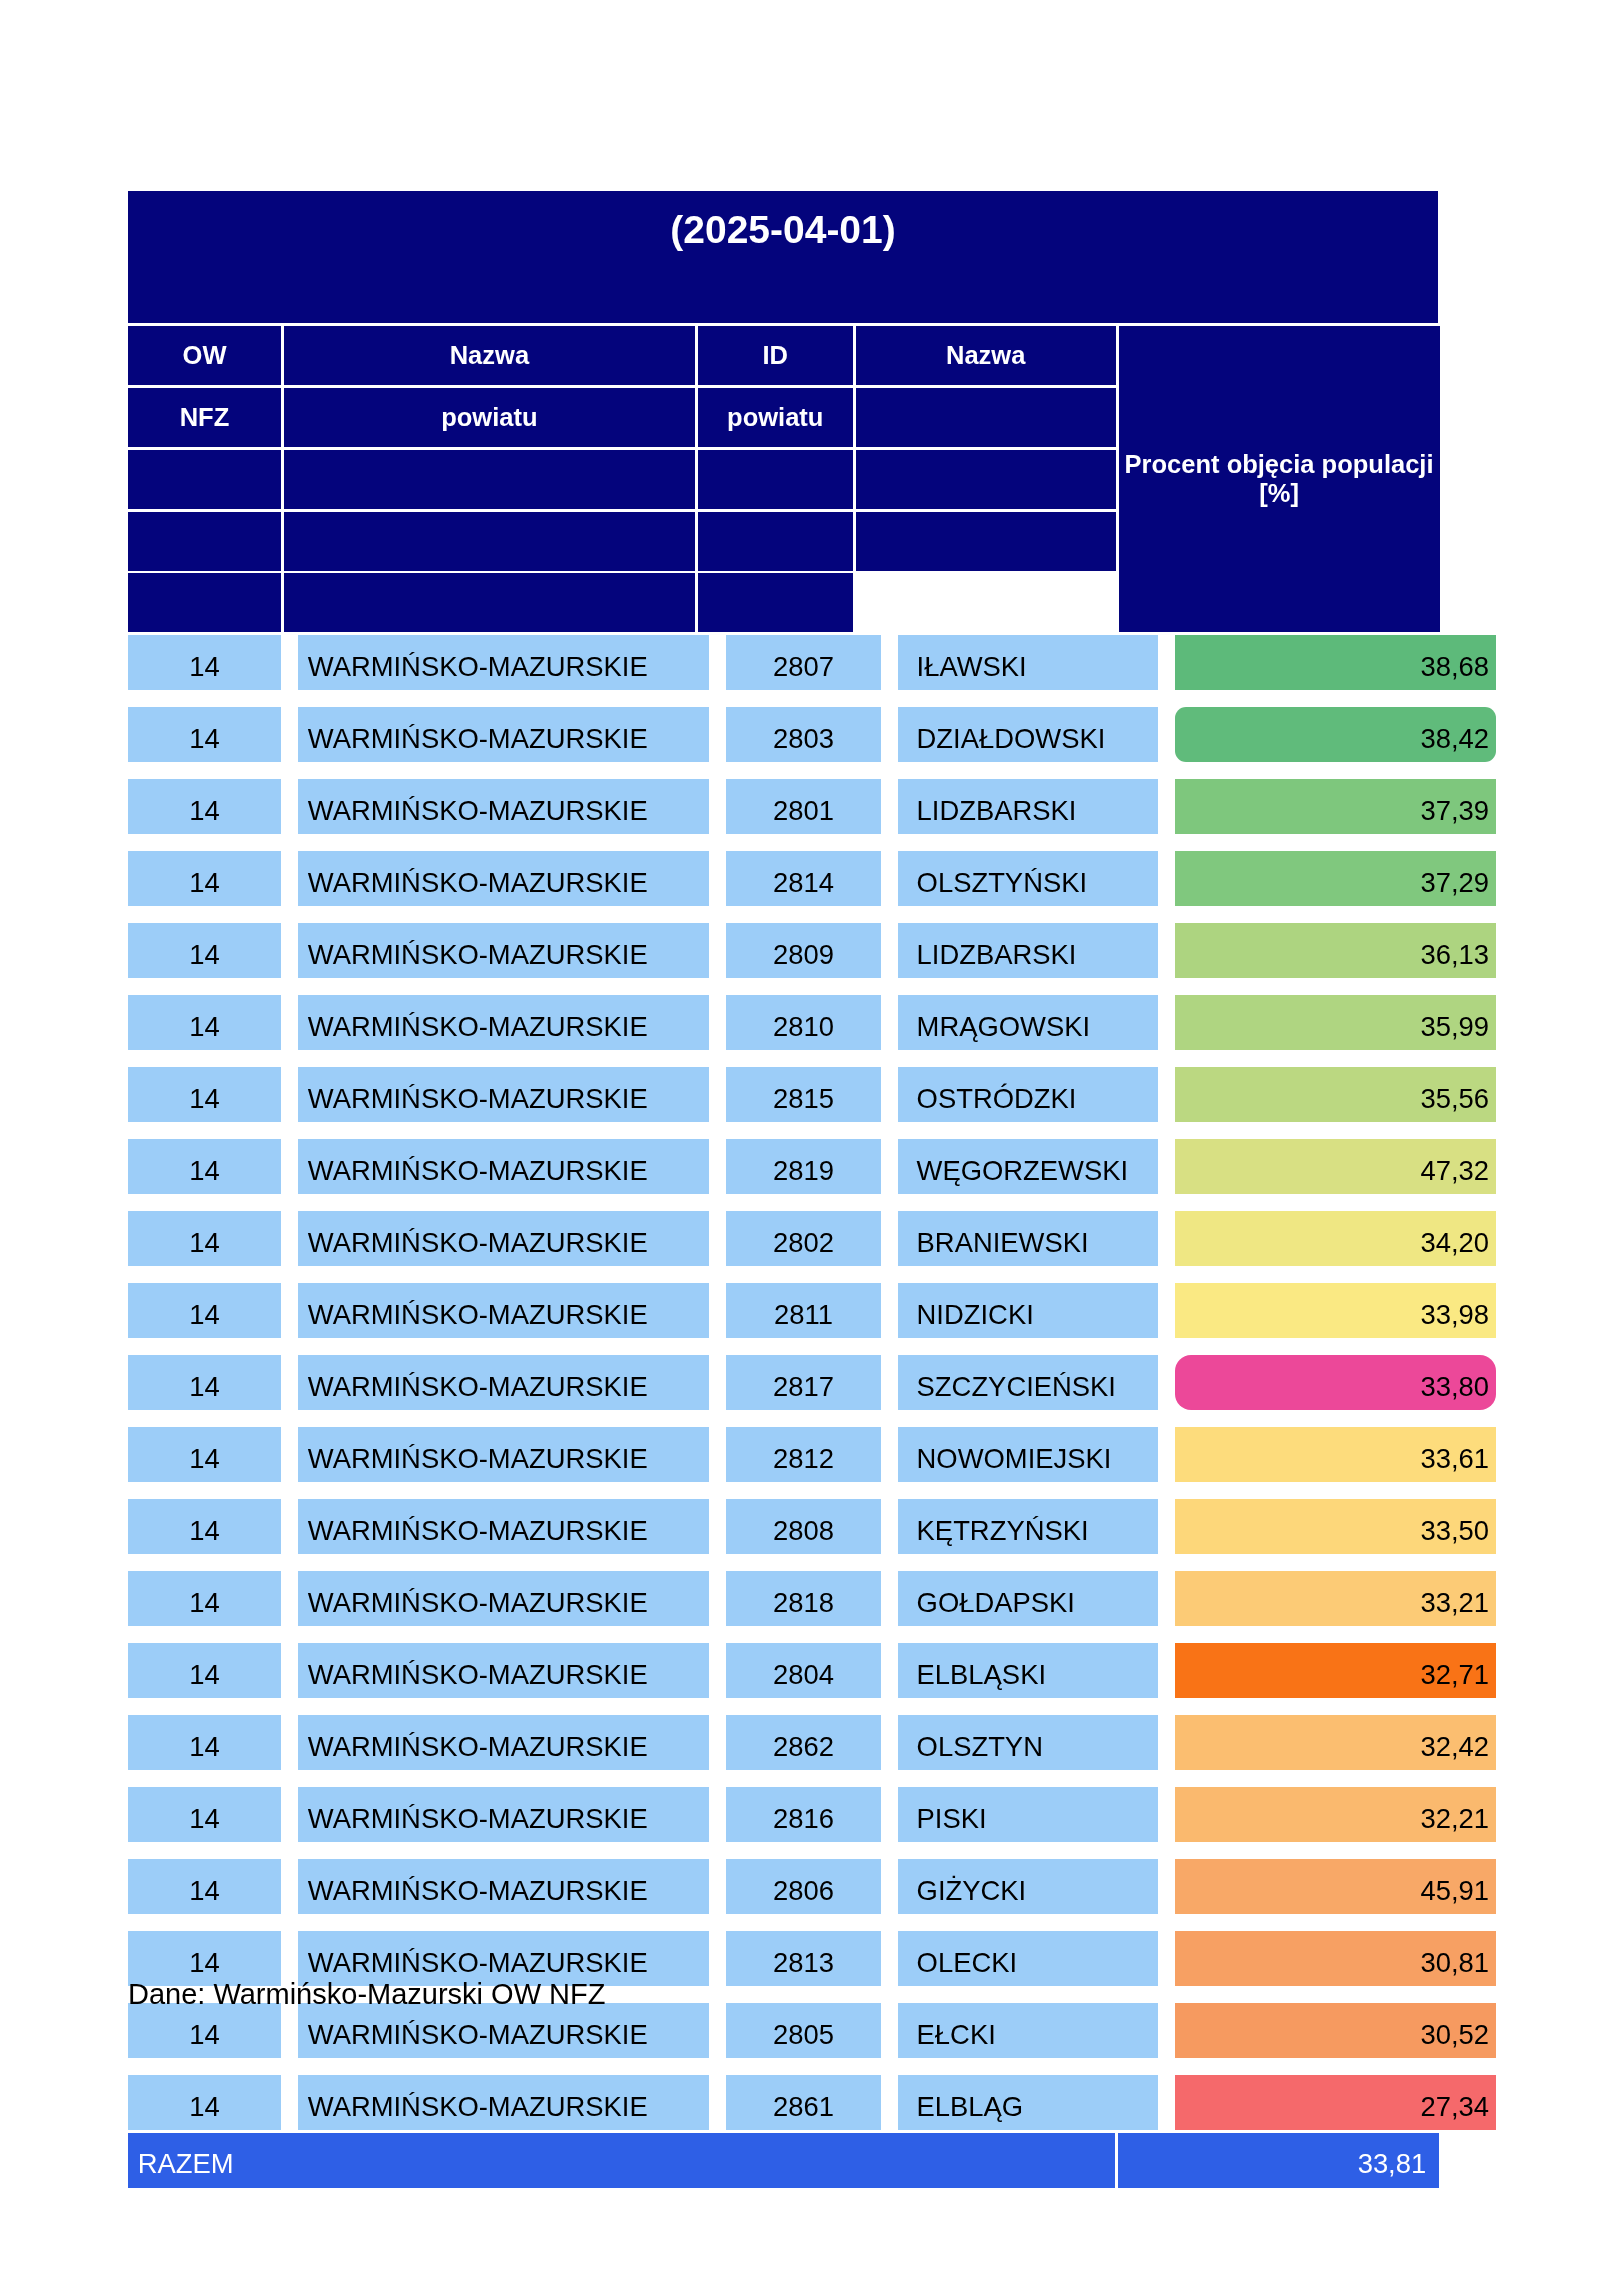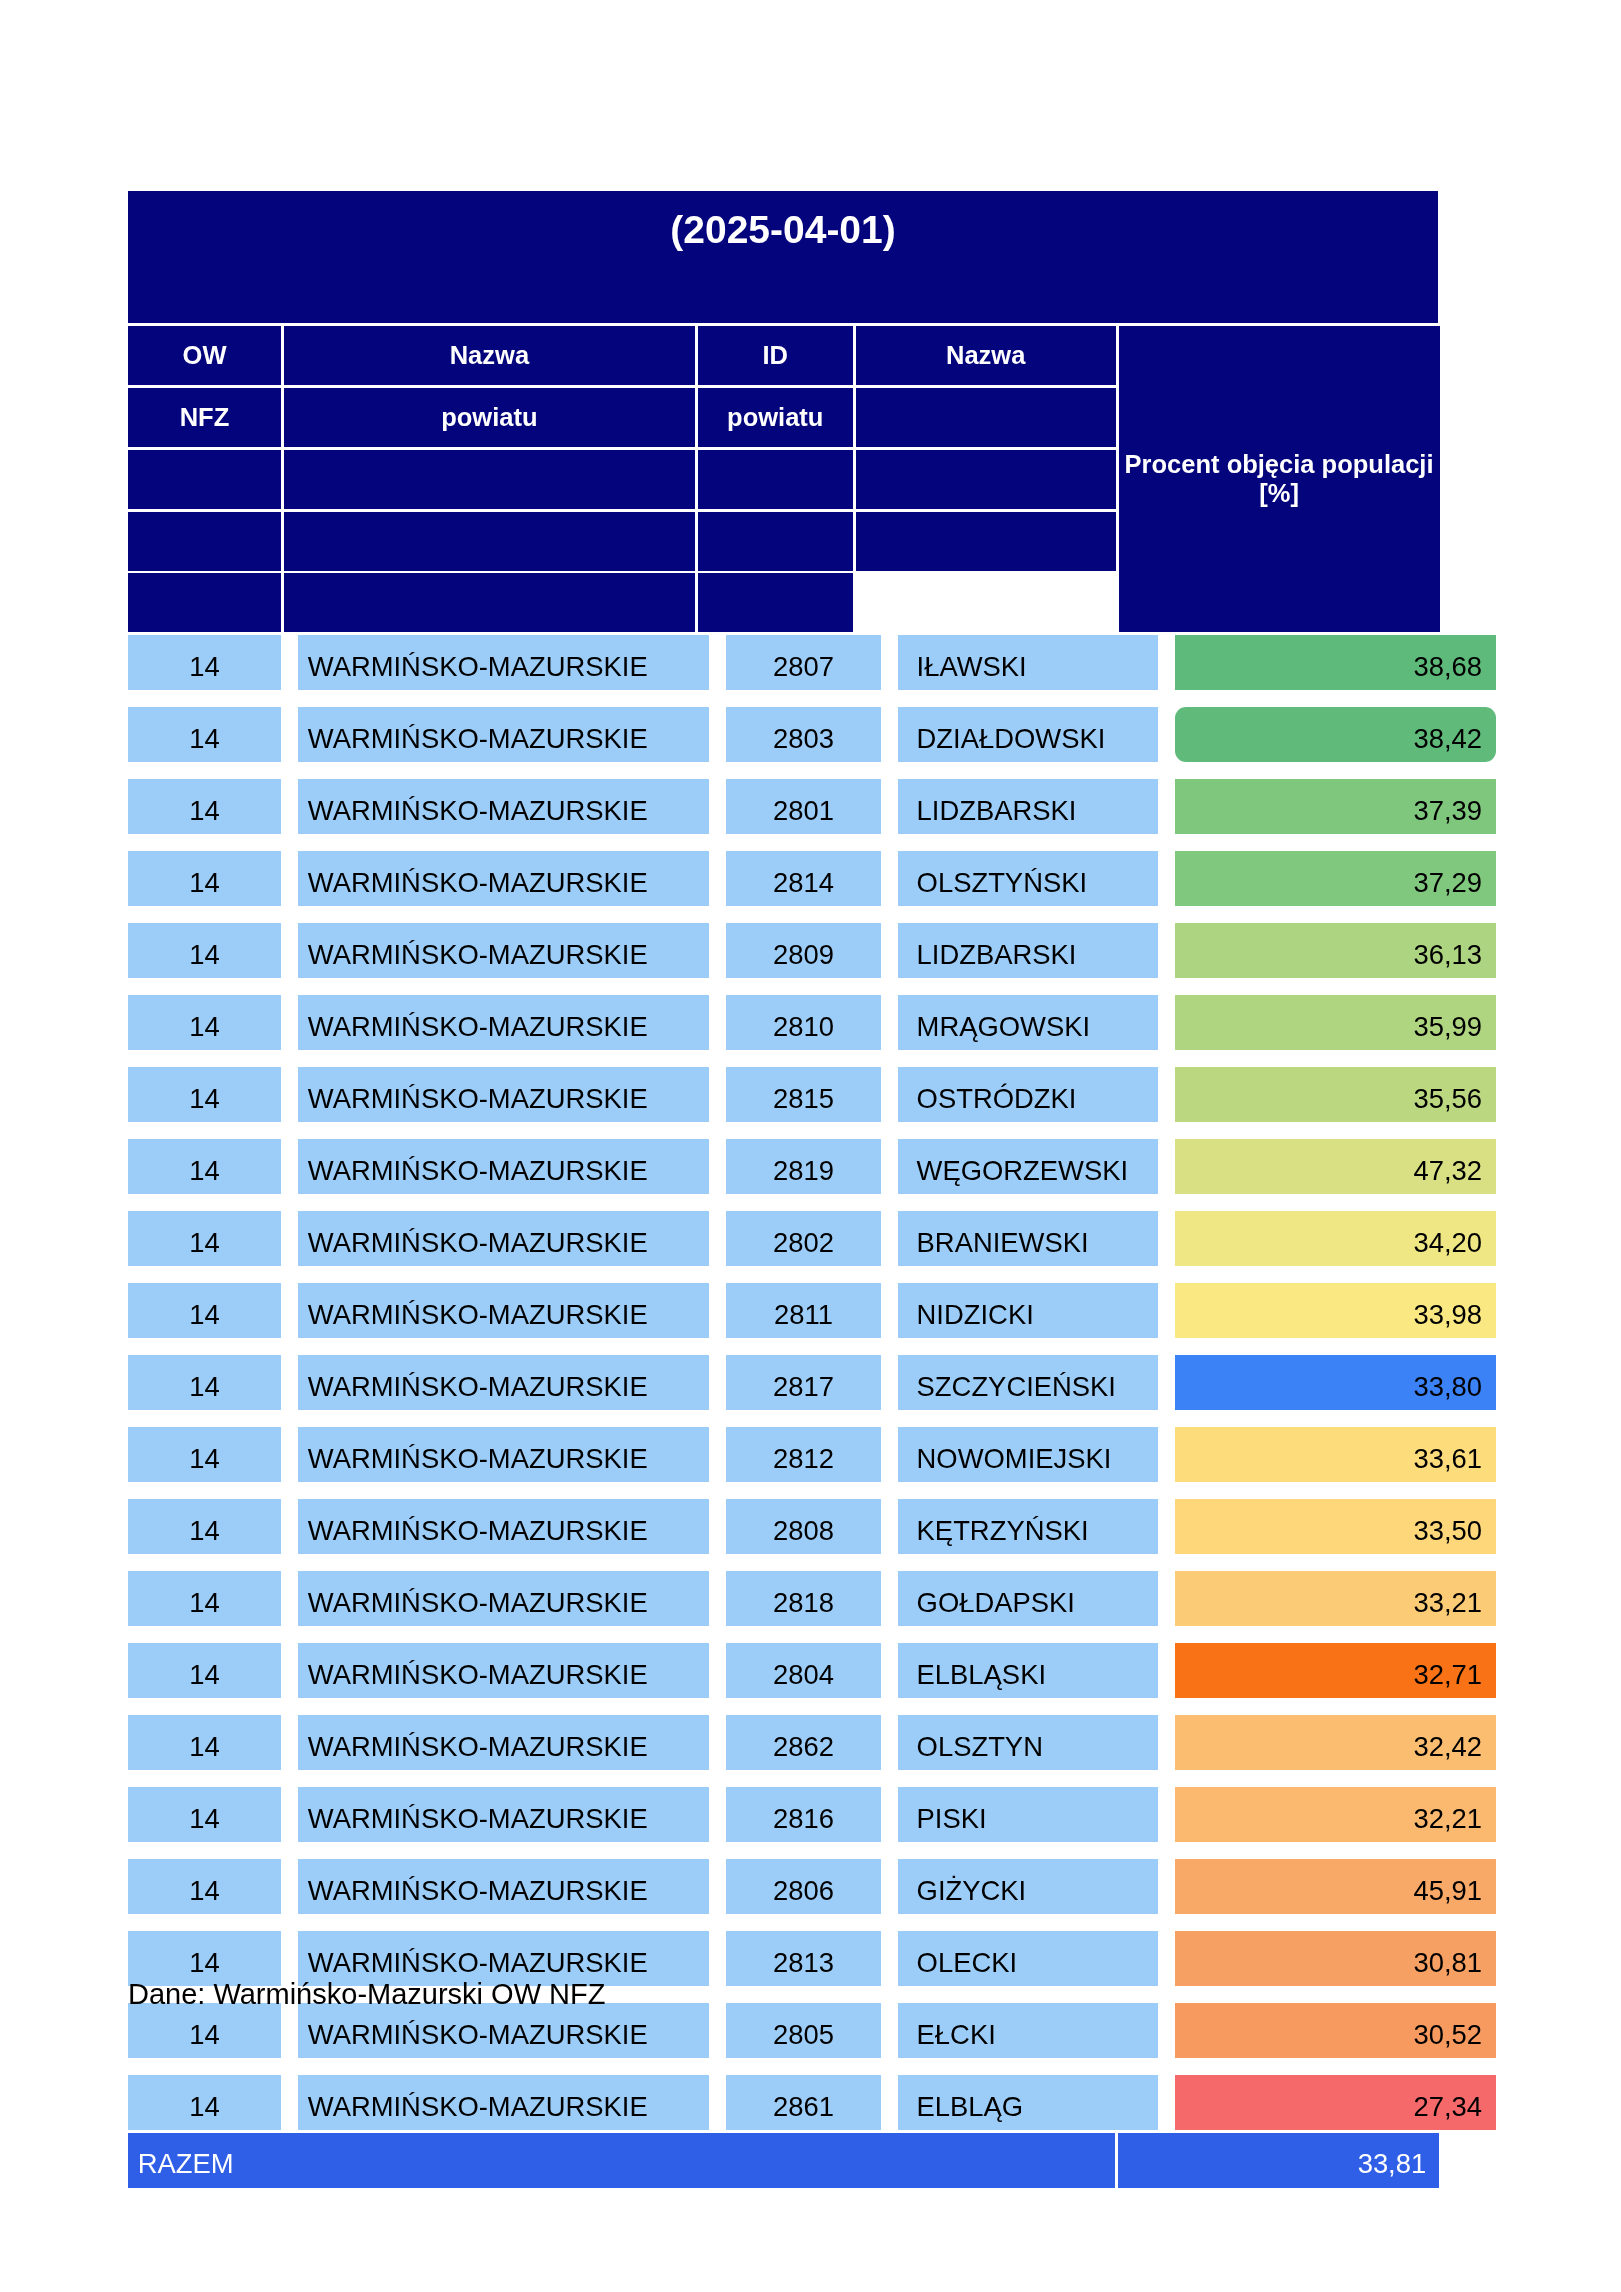--- a/index.html
+++ b/index.html
@@ -66,21 +66,21 @@
     font-size: 27.4px;
     display: flex;
     align-items: flex-end;
     padding-bottom: 7.8px;
     white-space: nowrap;
     overflow: hidden;
   }
   .c-ow, .c-id { justify-content: center; }
   .c-voiv { padding-left: 9.8px; }
   .c-pow  { padding-left: 18.6px; }
-  .c-pct  { justify-content: flex-end; padding-right: 14px; }
+  .c-pct  { justify-content: flex-end; padding-right: 7px; }
   .razem {
     margin-top: 2.9px;
     display: grid;
     grid-template-columns: 987px 321px;
     gap: 2.9px;
   }
   .razem .cell {
     box-sizing: border-box;
     height: 55px;
     background: #2E5FE6;
@@ -183,21 +183,21 @@
       <div class="cell c-pct" style="background: rgb(239, 231, 131);">34,20</div>
       <div class="cell c-ow">14</div>
       <div class="cell c-voiv">WARMIŃSKO-MAZURSKIE</div>
       <div class="cell c-id">2811</div>
       <div class="cell c-pow">NIDZICKI</div>
       <div class="cell c-pct" style="background: rgb(250, 233, 131);">33,98</div>
       <div class="cell c-ow">14</div>
       <div class="cell c-voiv">WARMIŃSKO-MAZURSKIE</div>
       <div class="cell c-id">2817</div>
       <div class="cell c-pow">SZCZYCIEŃSKI</div>
-      <div class="cell c-pct" style="background: #3b82f6;">33,80</div>
+      <div class="cell c-pct" style="background: #ec4899; border-radius: 16px;">33,80</div>
       <div class="cell c-ow">14</div>
       <div class="cell c-voiv">WARMIŃSKO-MAZURSKIE</div>
       <div class="cell c-id">2812</div>
       <div class="cell c-pow">NOWOMIEJSKI</div>
       <div class="cell c-pct" style="background: rgb(253, 220, 124);">33,61</div>
       <div class="cell c-ow">14</div>
       <div class="cell c-voiv">WARMIŃSKO-MAZURSKIE</div>
       <div class="cell c-id">2808</div>
       <div class="cell c-pow">KĘTRZYŃSKI</div>
       <div class="cell c-pct" style="background: rgb(253, 215, 122);">33,50</div>

